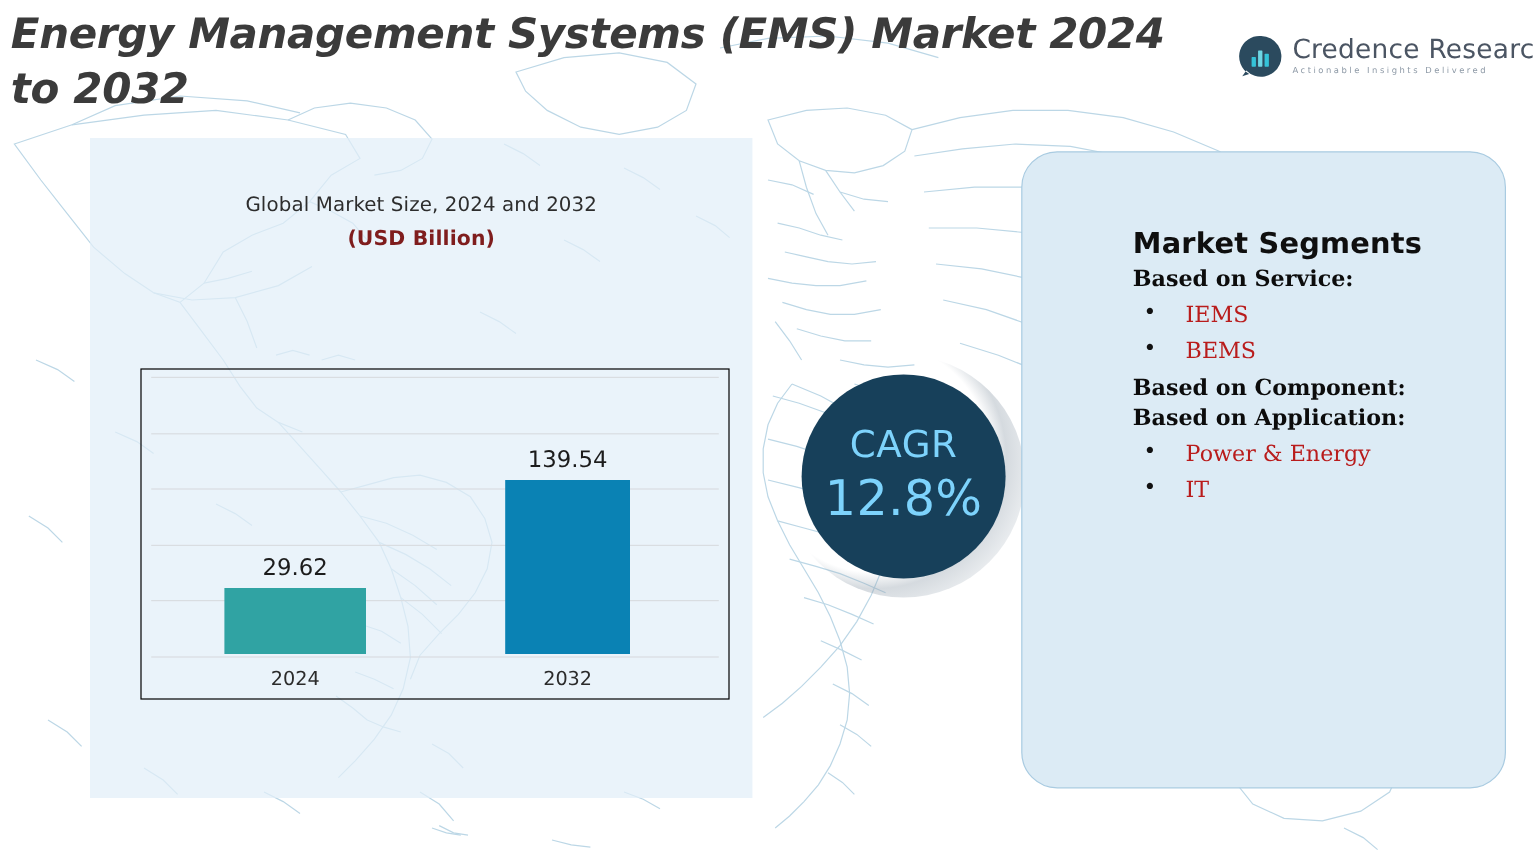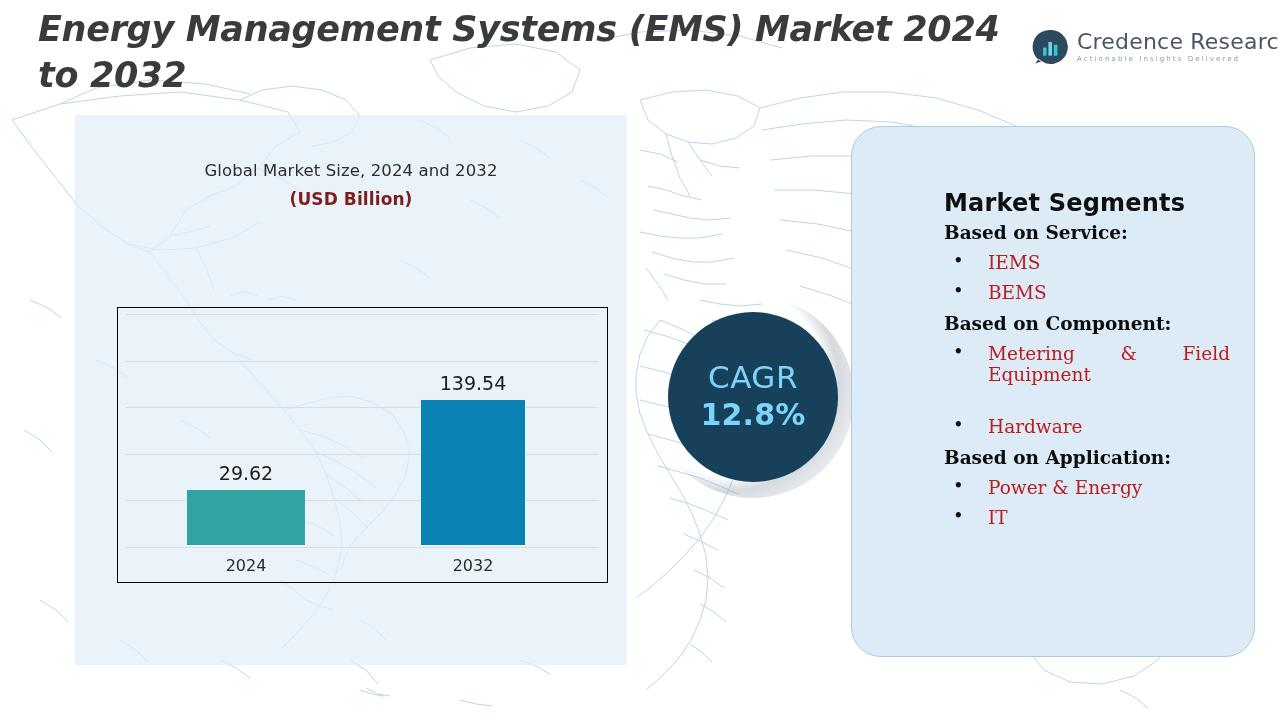--- a/index.html
+++ b/index.html
@@ -31,21 +31,21 @@
   #worldmap path, #worldmap polyline, #worldmap polygon {
     fill: none;
     stroke: #bcd7e6;
     stroke-width: 1;
     vector-effect: non-scaling-stroke;
   }
 
   
   .title {
     position: absolute;
-    left: 38px;
+    left: 9px;
     top: 6px;
     width: 1005px;
     font-family: "DejaVu Sans", sans-serif;
     font-style: italic;
     font-weight: bold;
     font-size: 35px;
     line-height: 46px;
     letter-spacing: -0.3px;
     color: #3b3b3b;
   }
@@ -205,25 +205,24 @@
     color: #7dd3fc;
   }
   .cagr-circle .cagr-word {
     font-family: "DejaVu Sans", sans-serif;
     font-size: 31px;
     letter-spacing: 0.5px;
     line-height: 1.05;
   }
   .cagr-circle .cagr-value {
     font-family: "DejaVu Sans", sans-serif;
-    font-size: 30px;
+    font-size: 41px;
     letter-spacing: 0.2px;
     line-height: 1.15;
     margin-top: 4px;
-    font-weight: bold;
   }
 
   
   .segments-panel {
     position: absolute;
     left: 851px;
     top: 126px;
     width: 404px;
     height: 531px;
     background: #dcebf5;
@@ -461,26 +460,20 @@
   <div class="segments-panel">
     <div class="segments-inner">
       <div class="seg-title">Market Segments</div>
       <div id="seg-groups">
           <div class="seg-group-head">Based on Service:</div>
           <ul class="seg-list">
             <li>IEMS</li>
             <li>BEMS</li>
           </ul>
           <div class="seg-group-head">Based on Component:</div>
-          <ul class="seg-list">
-            <li class="justified">
-              <span class="jl">Metering &amp; Field Equipment</span>
-            </li>
-            <li>Hardware</li>
-          </ul>
           <div class="seg-group-head">Based on Application:</div>
           <ul class="seg-list">
             <li>Power &amp; Energy</li>
             <li>IT</li>
           </ul>
         </div>
     </div>
   </div>
 
 </div>

